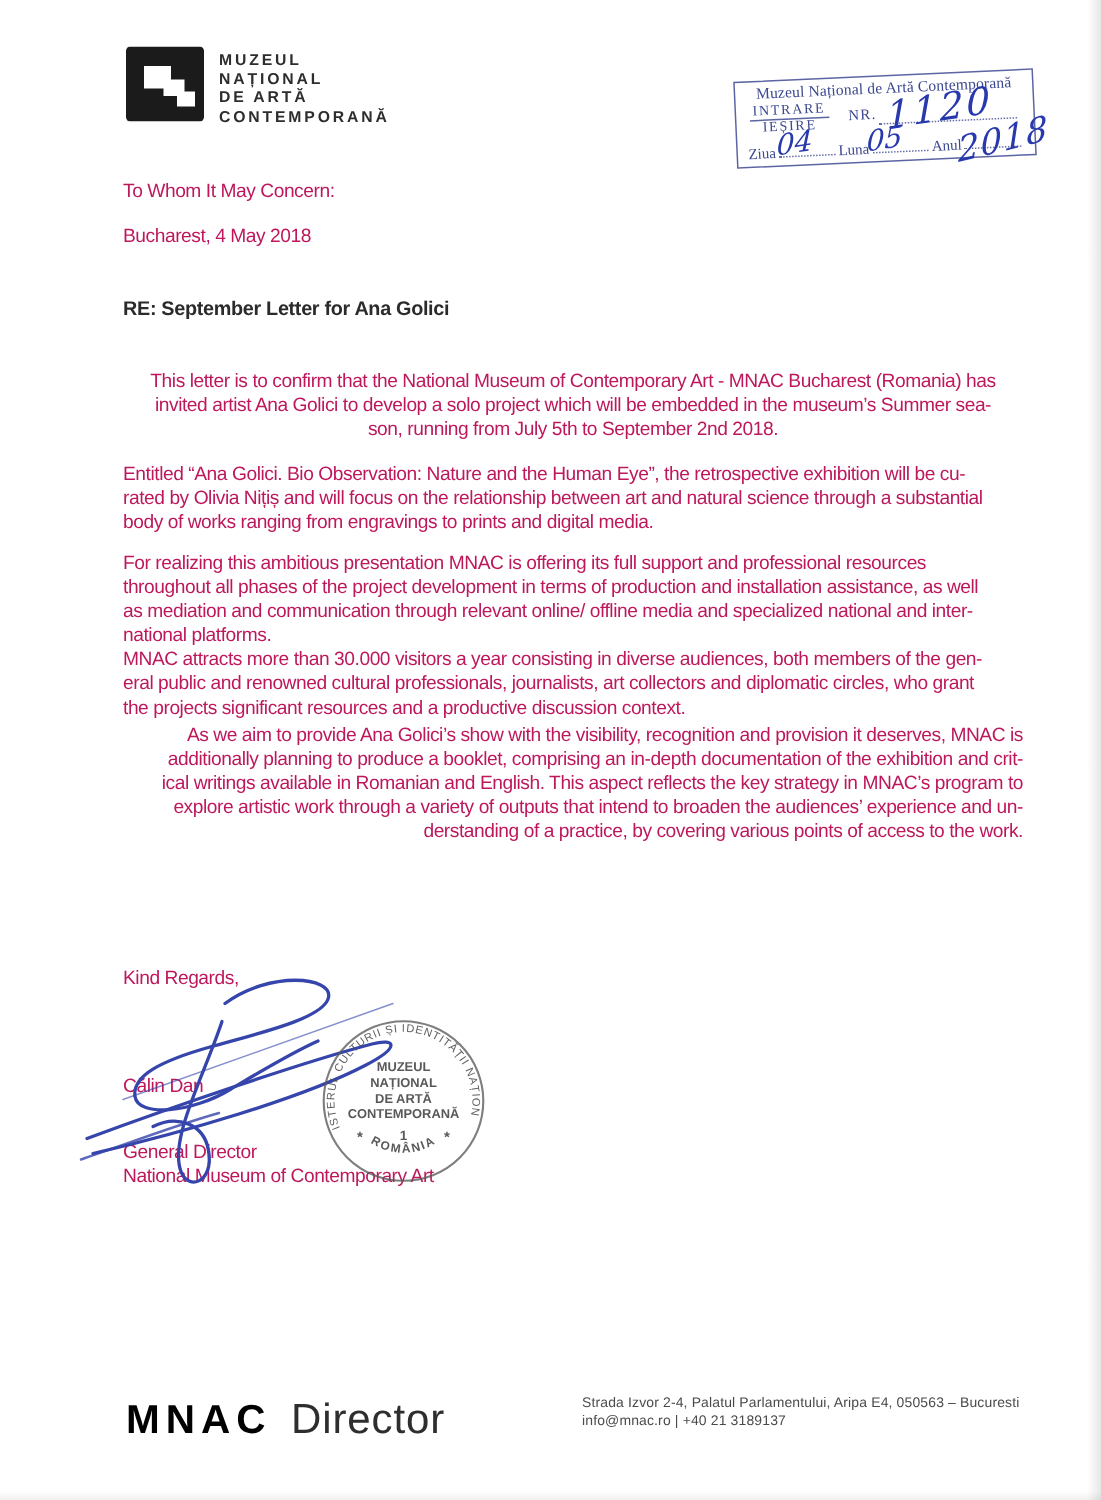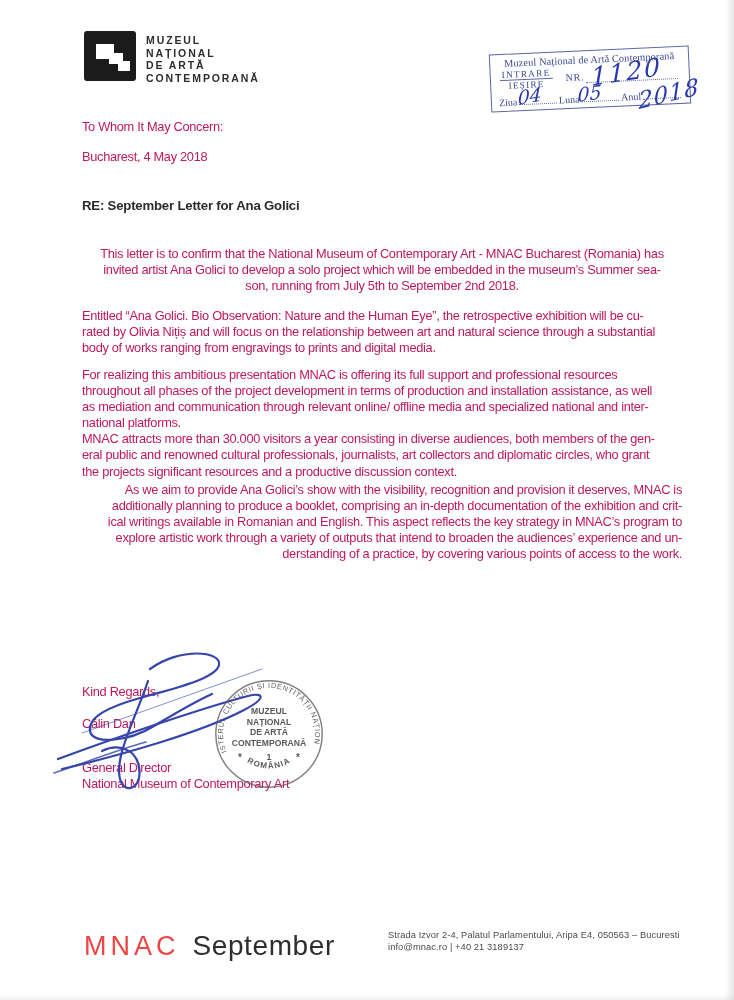--- a/index.html
+++ b/index.html
@@ -36,34 +36,34 @@
   .hand-year { left:146px; top:33px; font-size:23px; transform:rotate(-11deg) skewX(-12deg); letter-spacing:1px;}
 
   
   .tb { position:absolute; left:82px; width:600px; white-space:pre-line;
     font-size:12.8px; letter-spacing:-0.3px; line-height:16.1px; color:#be185d; }
   .salutation { top:119px; }
   .dateline   { top:149px; }
   .subject    { top:198px; font-weight:700; color:#2b2b2b; font-size:13.2px; letter-spacing:-0.2px; }
   .p1 { top:246px;text-align:center; } .p2 { top:308px; } .p3 { top:355px;margin-top:12px; }
   .p4 { top:482px;text-align:right; } .p5 { top:567px; } .p6 { top:626px; }
-  .closing     { top:644px;margin-top:40px; }
+  .closing     { top:644px; }
   .signer-name { top:716px; }
   .signer-title{ top:760px; }
   .signer-org  { top:776px; }
 
   
   .signature { position:absolute; left:52px; top:645px; width:350px; height:160px; }
 
   
   .round-stamp { position:absolute; left:212px; top:677px; width:114px; height:114px; opacity:0.92; }
 
   
   .brand { position:absolute; left:84px; top:930px; display:flex; align-items:baseline; gap:13px; }
-  .brand-bold { font-size:27px; font-weight:400; letter-spacing:4px; color:#ef4444; }
+  .brand-bold { font-size:27px; font-weight:700; letter-spacing:4px; color:#000000; }
   .brand-reg  { font-size:28px; font-weight:400; letter-spacing:0.6px; color:#2e2e2e; }
   .address { position:absolute; left:388px; top:930px; font-size:9.3px; line-height:11.5px;
     color:#4a4a4a; white-space:pre-line; letter-spacing:0.1px; }
 </style>
 </head>
 <body>
 
 <div class="page">
 
   <svg class="logo-mark" viewBox="0 0 52 50">
@@ -158,20 +158,20 @@
       <text x="28" y="84" font-size="10">*</text>
       <text x="86" y="84" font-size="10">*</text>
       <text font-size="8" letter-spacing="1.2" font-weight="700">
         <textPath href="#romPath" startOffset="50%" text-anchor="middle">ROMÂNIA</textPath>
       </text>
     </g>
   </svg>
 
   <div class="brand">
     <span class="brand-bold">MNAC</span>
-    <span class="brand-reg">September</span>
+    <span class="brand-reg">Director</span>
   </div>
   <div class="address">Strada Izvor 2-4, Palatul Parlamentului, Aripa E4, 050563 – Bucuresti
 info@mnac.ro | +40 21 3189137</div>
 
   <div class="scan-edge-right"></div>
   <div class="scan-edge-bottom"></div>
 </div>
 
 </body></html>

